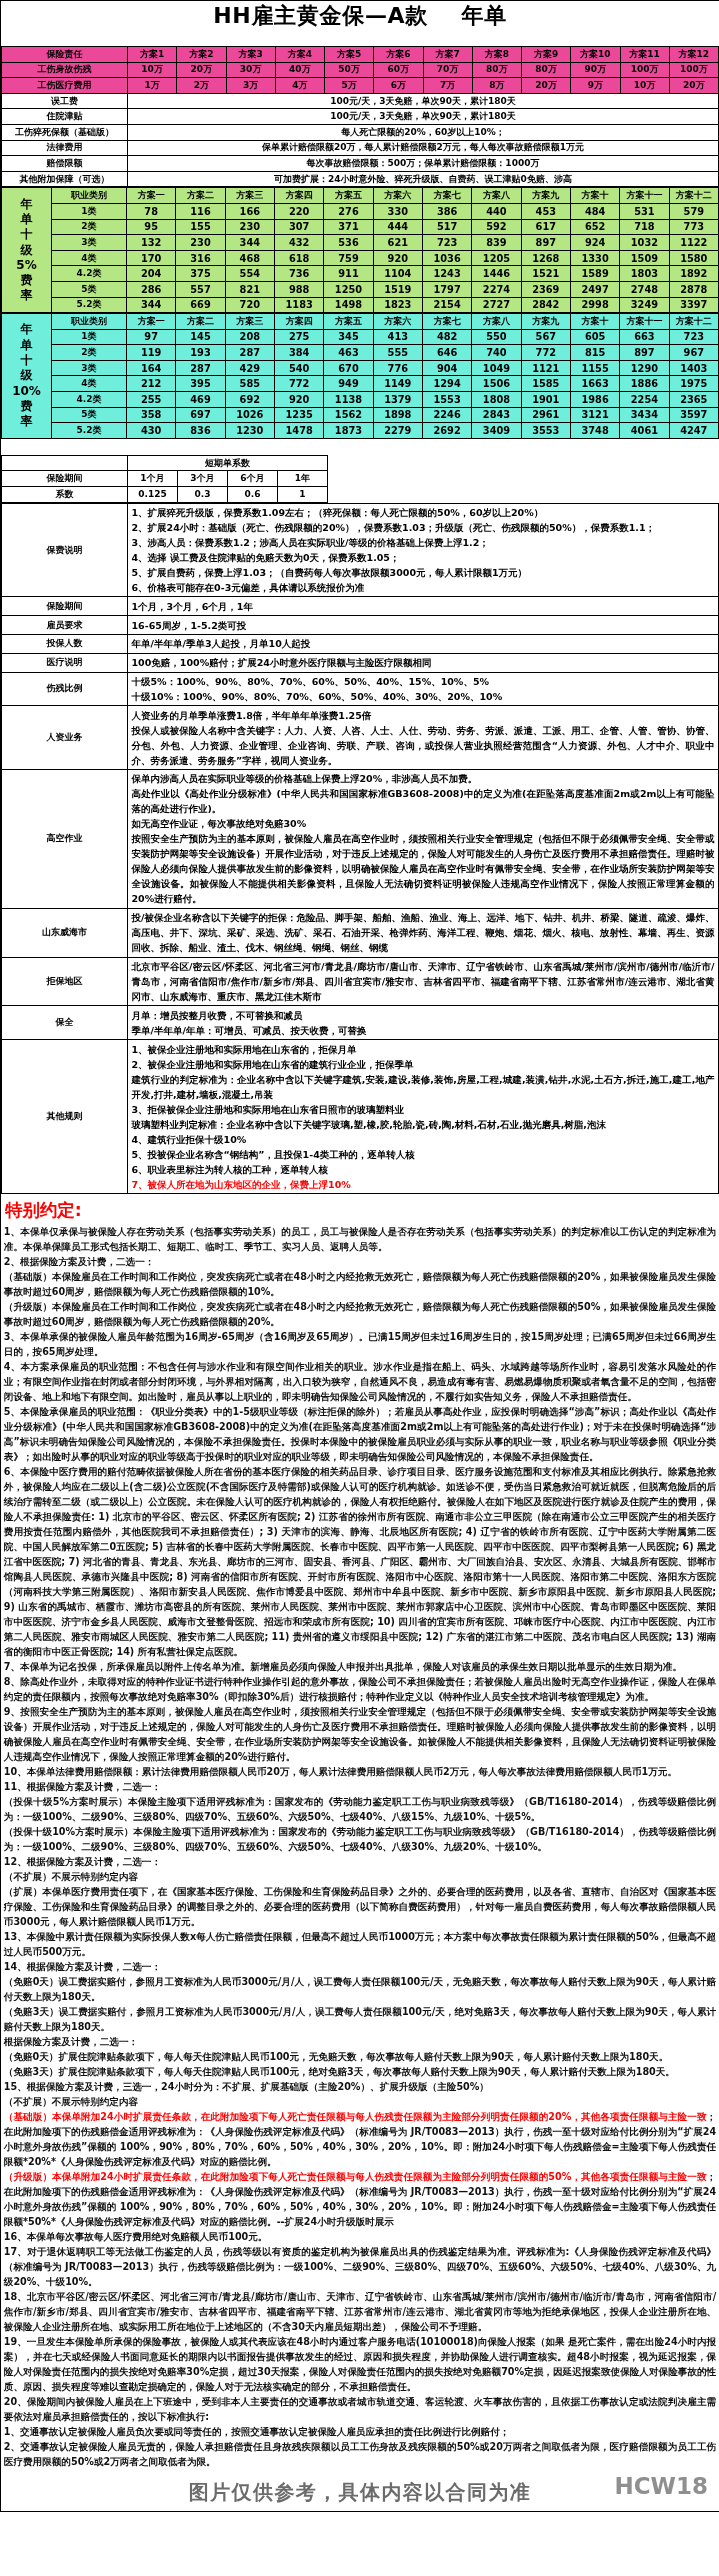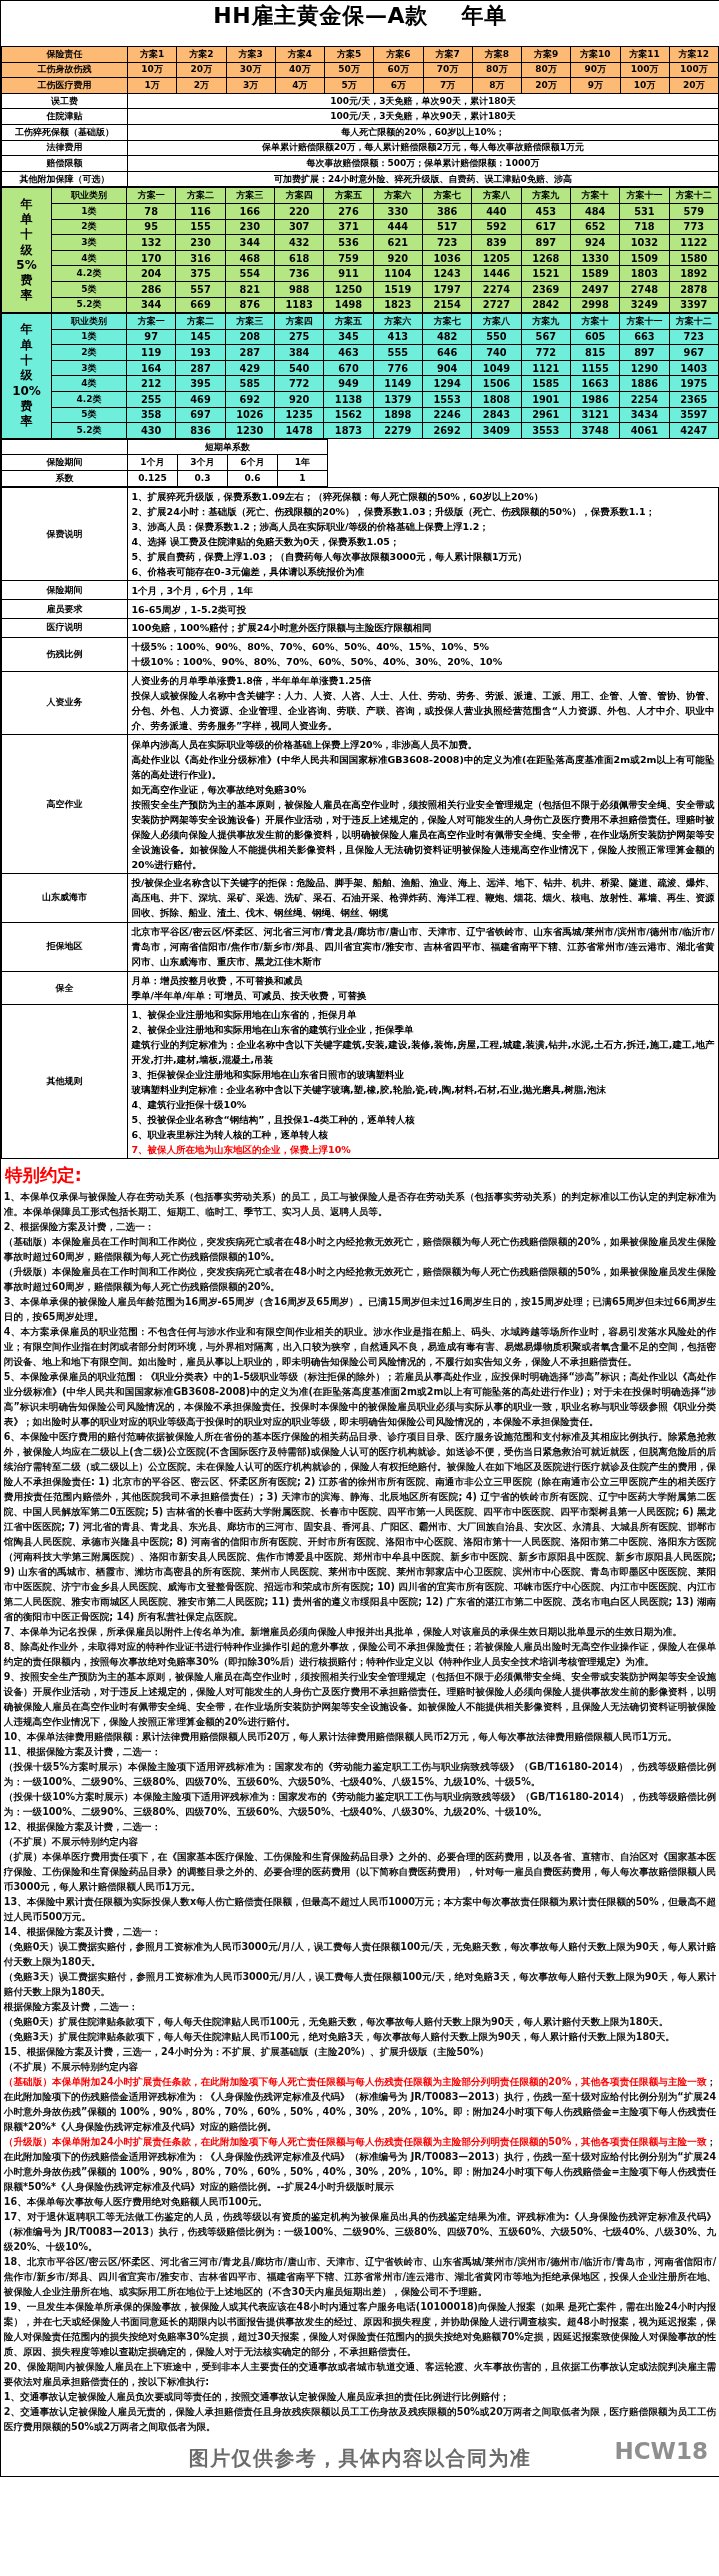--- a/index.html
+++ b/index.html
@@ -1,28 +1,28 @@
 <!DOCTYPE html>
 <html style="font-size:11px"><head>
 <meta charset="utf-8">
 <style>
   html,body{margin:0;padding:0;background:#fff;font-family:"DejaVu Sans","Liberation Sans",sans-serif;}
   .sheet{width:718px;border:0.7px solid #000;background:#fff;position:relative;}
   .title{height:45px;line-height:29px;text-align:center;font-size:22px;font-weight:700;letter-spacing:0.7px;white-space:pre;}
   table.grid{border-collapse:collapse;table-layout:fixed;width:100%;}
   table.grid td{border:0.7px solid #000;height:14.6px;text-align:center;font-weight:700;font-size:9px;padding:0 0.7px;overflow:hidden;vertical-align:middle;}
-  .peach{background:#fdba74;margin-top:16px;}
+  .peach{background:#ec4899;margin-top:16px;}
   .green{background:#B4E783;}
   .cyan{background:#6FEEDC;}
   td.lbl{font-size:9.4px;}
   td.merged{font-size:9px;}
   table.rate td.num{font-size:9.8px;}
   td.side{width:50px;}
   td.side div{font-size:12px;line-height:15.3px;font-weight:700;}
-  table.short{width:326px;}
+  table.short{width:326px;margin-top:16px;}
   table.info td.content{text-align:left;padding:1.4px 3.5px;white-space:normal;}
   .iline{font-size:9.5px;font-weight:700;line-height:15px;text-align:justify;}
   .red{color:#FE0000;}
   .special{padding:1.4px 2.8px 42px 2.8px;}
   .sp-head{color:#FE0000;font-size:17.4px;font-weight:800;padding:2.8px 0 1.4px 1.4px;}
   .sp-p{font-size:9.6px;font-weight:700;line-height:15px;text-align:justify;color:#111;}
   .footer{position:absolute;left:0;right:0;bottom:0;height:0;}
   .disclaimer{position:absolute;bottom:4.2px;left:0;right:0;text-align:center;font-size:20px;color:rgba(75,75,75,0.82);font-weight:700;letter-spacing:1.4px;}
   .watermark{position:absolute;right:11px;bottom:12px;font-size:23px;color:#8F8F8F;font-weight:700;}
 </style>
@@ -251,21 +251,21 @@
             <td class="green num">2274</td>
             <td class="green num">2369</td>
             <td class="green num">2497</td>
             <td class="green num">2748</td>
             <td class="green num">2878</td>
           </tr>
           <tr>
             <td class="green lbl">5.2类</td>
             <td class="green num">344</td>
             <td class="green num">669</td>
-            <td class="green num">876</td>
+            <td class="green num">720</td>
             <td class="green num">1183</td>
             <td class="green num">1498</td>
             <td class="green num">1823</td>
             <td class="green num">2154</td>
             <td class="green num">2727</td>
             <td class="green num">2842</td>
             <td class="green num">2998</td>
             <td class="green num">3249</td>
             <td class="green num">3397</td>
           </tr>
@@ -472,20 +472,26 @@
         <tr>
           <td class="lbl">保险期间</td>
           <td class="content">
             <div class="iline"><span>1个月，3个月，6个月，1年</span></div>
           </td>
         </tr>
         <tr>
           <td class="lbl">雇员要求</td>
           <td class="content">
             <div class="iline"><span>16-65周岁，1-5.2类可投</span></div>
+          </td>
+        </tr>
+        <tr>
+          <td class="lbl">投保人数</td>
+          <td class="content">
+            <div class="iline"><span>年单/半年单/季单3人起投，月单10人起投</span></div>
           </td>
         </tr>
         <tr>
           <td class="lbl">医疗说明</td>
           <td class="content">
             <div class="iline"><span>100免赔，100%赔付；扩展24小时意外医疗限额与主险医疗限额相同</span></div>
           </td>
         </tr>
         <tr>
           <td class="lbl">伤残比例</td>

